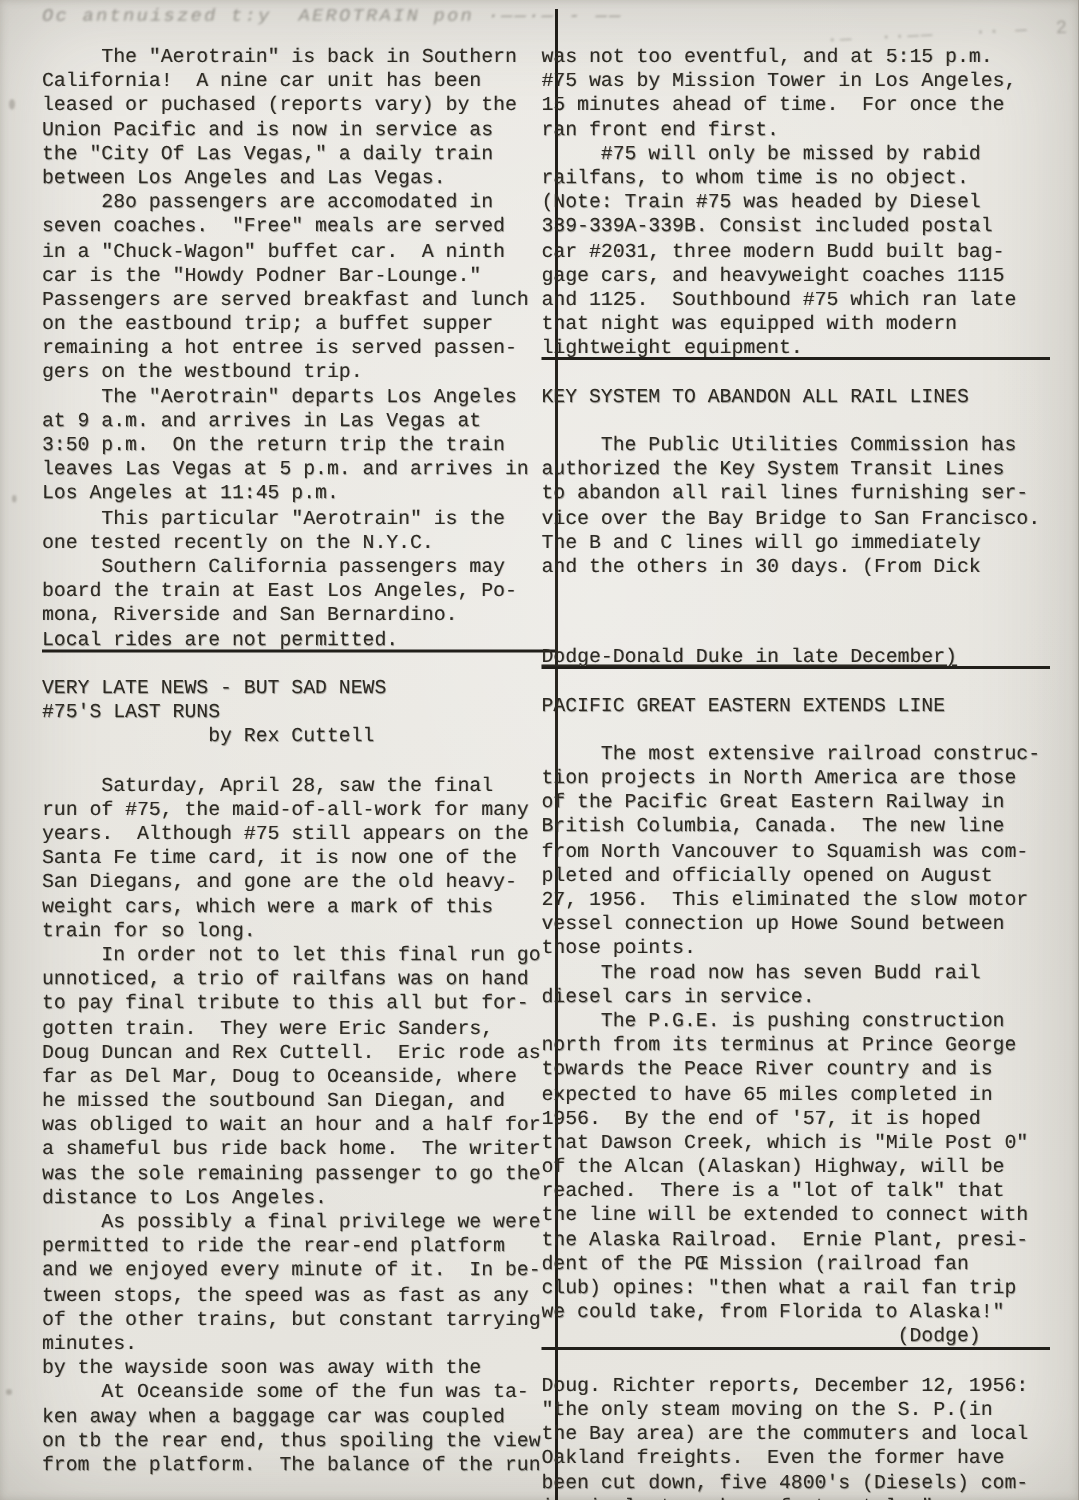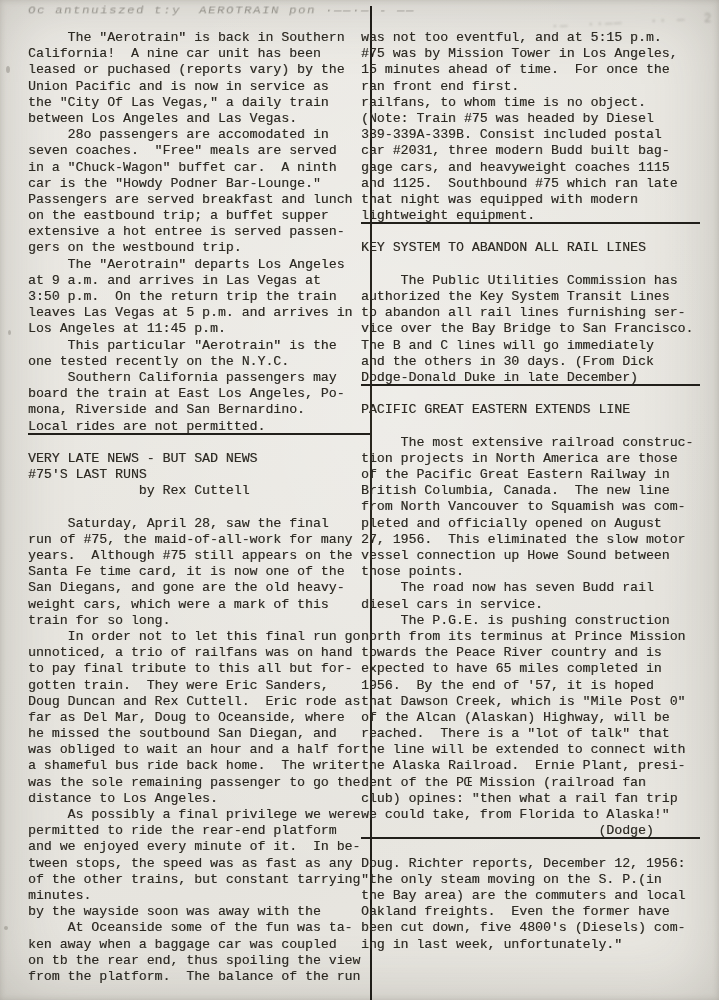--- a/index.html
+++ b/index.html
@@ -22,21 +22,21 @@
   .tline{
     box-sizing:border-box;
     white-space:pre;
     height:16.2px;
     line-height:16.2px;
     font-size:13.2px;
     color:#2d2a23;
     text-shadow:0.4px 0.4px 0.5px rgba(45,42,35,0.45);
   }
   .tline.rule{border-bottom:2px solid #211f1a;}
-  .tline.underlined{text-decoration-thickness:1.4px;text-underline-offset:2px;}
+  .tline.underlined{text-decoration:underline;text-decoration-thickness:1.4px;text-underline-offset:2px;margin-top:44px;}
   .divider{
     position:absolute;left:370px;top:6px;bottom:0;width:2px;
     background:linear-gradient(#1f1d18,#2a2720 40%,#1f1d18);
   }
   .ghost{
     position:absolute;
     white-space:pre;
     color:#4d4a42;
     font-size:12.5px;
     letter-spacing:1.5px;
@@ -77,21 +77,21 @@
       <div class="tline">leased or puchased (reports vary) by the</div>
       <div class="tline">Union Pacific and is now in service as</div>
       <div class="tline">the "City Of Las Vegas," a daily train</div>
       <div class="tline">between Los Angeles and Las Vegas.</div>
       <div class="tline">     28o passengers are accomodated in</div>
       <div class="tline">seven coaches.  "Free" meals are served</div>
       <div class="tline">in a "Chuck-Wagon" buffet car.  A ninth</div>
       <div class="tline">car is the "Howdy Podner Bar-Lounge."</div>
       <div class="tline">Passengers are served breakfast and lunch</div>
       <div class="tline">on the eastbound trip; a buffet supper</div>
-      <div class="tline">extensive a hot entree is served passen-</div>
+      <div class="tline">remaining a hot entree is served passen-</div>
       <div class="tline">gers on the westbound trip.</div>
       <div class="tline">     The "Aerotrain" departs Los Angeles</div>
       <div class="tline">at 9 a.m. and arrives in Las Vegas at</div>
       <div class="tline">3:50 p.m.  On the return trip the train</div>
       <div class="tline">leaves Las Vegas at 5 p.m. and arrives in</div>
       <div class="tline">Los Angeles at 11:45 p.m.</div>
       <div class="tline">     This particular "Aerotrain" is the</div>
       <div class="tline">one tested recently on the N.Y.C.</div>
       <div class="tline">     Southern California passengers may</div>
       <div class="tline">board the train at East Los Angeles, Po-</div>
@@ -130,20 +130,21 @@
       <div class="tline">     At Oceanside some of the fun was ta-</div>
       <div class="tline">ken away when a baggage car was coupled</div>
       <div class="tline">on tb the rear end, thus spoiling the view</div>
       <div class="tline">from the platform.  The balance of the run</div>
     </div>
   <div class="col col-right" id="right-column">
       <div class="tline">was not too eventful, and at 5:15 p.m.</div>
       <div class="tline">#75 was by Mission Tower in Los Angeles,</div>
       <div class="tline">15 minutes ahead of time.  For once the</div>
       <div class="tline">ran front end first.</div>
+      <div class="tline">     #75 will only be missed by rabid</div>
       <div class="tline">railfans, to whom time is no object.</div>
       <div class="tline">(Note: Train #75 was headed by Diesel</div>
       <div class="tline">339-339A-339B. Consist included postal</div>
       <div class="tline">car #2031, three modern Budd built bag-</div>
       <div class="tline">gage cars, and heavyweight coaches 1115</div>
       <div class="tline">and 1125.  Southbound #75 which ran late</div>
       <div class="tline">that night was equipped with modern</div>
       <div class="tline rule">lightweight equipment.</div>
       <div class="tline"></div>
       <div class="tline">KEY SYSTEM TO ABANDON ALL RAIL LINES</div>
@@ -163,21 +164,21 @@
       <div class="tline">of the Pacific Great Eastern Railway in</div>
       <div class="tline">British Columbia, Canada.  The new line</div>
       <div class="tline">from North Vancouver to Squamish was com-</div>
       <div class="tline">pleted and officially opened on August</div>
       <div class="tline">27, 1956.  This eliminated the slow motor</div>
       <div class="tline">vessel connection up Howe Sound between</div>
       <div class="tline">those points.</div>
       <div class="tline">     The road now has seven Budd rail</div>
       <div class="tline">diesel cars in service.</div>
       <div class="tline">     The P.G.E. is pushing construction</div>
-      <div class="tline">north from its terminus at Prince Mission</div>
+      <div class="tline">north from its terminus at Prince George</div>
       <div class="tline">towards the Peace River country and is</div>
       <div class="tline">expected to have 65 miles completed in</div>
       <div class="tline">1956.  By the end of '57, it is hoped</div>
       <div class="tline">that Dawson Creek, which is "Mile Post 0"</div>
       <div class="tline">of the Alcan (Alaskan) Highway, will be</div>
       <div class="tline">reached.  There is a "lot of talk" that</div>
       <div class="tline">the line will be extended to connect with</div>
       <div class="tline">the Alaska Railroad.  Ernie Plant, presi-</div>
       <div class="tline">dent of the PŒ Mission (railroad fan</div>
       <div class="tline">club) opines: "then what a rail fan trip</div>

